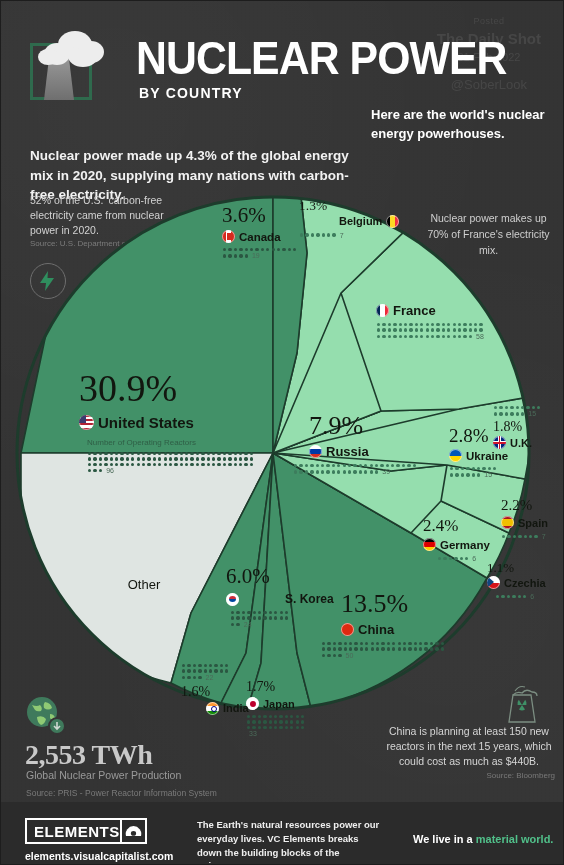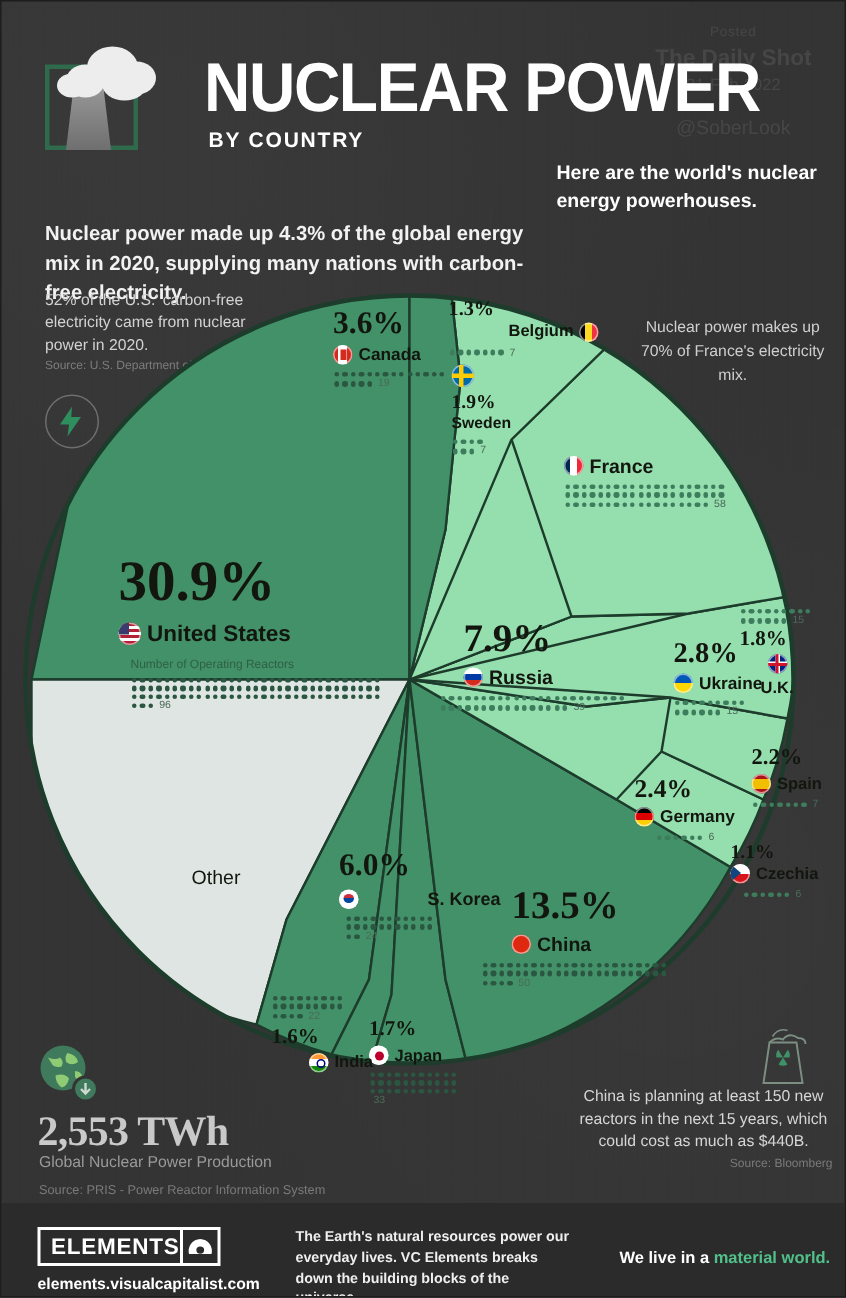--- a/index.html
+++ b/index.html
@@ -87,21 +87,21 @@
   .elemMark{width:24px;height:100%;border-left:2px solid #fff;display:flex;align-items:center;justify-content:center;}
   .elemUrl{position:absolute;left:24px;top:48px;color:#fff;font-size:10.5px;font-weight:700;}
   .footTxt{position:absolute;left:196px;top:16px;width:185px;color:#efefef;font-size:9.5px;line-height:1.45;font-weight:600;}
   .footSlog{position:absolute;left:412px;top:31px;color:#fff;font-size:11px;font-weight:700;}
   .footSlog .grn{color:#51c08a;}
 
   
   .pieWrap{position:absolute;left:10px;top:182px;width:544px;height:540px;}
   .pieWrap svg{display:block;}
   .lbl{position:absolute;pointer-events:none;}
-  .pct{font-family:"Liberation Serif",serif;font-weight:700;color:#12160f;line-height:1;}
+  .pct{font-family:"Liberation Serif",serif;font-weight:400;color:#12160f;line-height:1;}
   .cname{display:flex;align-items:center;gap:4px;color:#12160f;font-weight:700;font-family:"Liberation Sans",sans-serif;}
   .cname.rev{flex-direction:row-reverse;}
   .flag{width:13px;height:13px;border-radius:50%;overflow:hidden;display:inline-block;
         box-shadow:0 0 0 1px rgba(255,255,255,.55) inset;flex:none;position:relative;}
   .dots{margin-top:4px;display:flex;flex-wrap:wrap;align-items:center;}
   .dots span{width:3.3px;height:3.3px;border-radius:50%;background:#2b5742;margin:1.05px;display:block;}
   .dots.lt span{background:#3d7d5d;}
   .dotnum{font-size:7px;color:#4b6b59;margin-left:3px;font-family:"Liberation Sans",sans-serif;}
   .reactorCap{font-size:8px;color:#2f5f46;margin-top:7px;}
   .otherlbl{color:#1b1f1b;}
@@ -344,40 +344,20 @@
           <span></span>
           <span></span>
           <span></span>
           <span></span>
           <span></span>
           <span></span>
           <em class="dotnum" style="font-style:normal">7</em>
         </div>
     </div>
 
-    <div class="lbl" style="left:290px;top:60px;">
-      <span class="flag" style="width:15px;height:15px;background:#006aa7;display:block;margin-bottom:3px;">
-          <i style="position:absolute;left:4.5px;top:0;width:3px;height:100%;background:#fecc00;display:block;"></i>
-          <i style="position:absolute;left:0;top:6px;width:100%;height:3px;background:#fecc00;display:block;"></i>
-        </span>
-      <div class="pct" style="font-size:13px;">1.9%</div>
-      <div class="cname" style="font-size:10.5px;margin-top:2px;">
-        <span>Sweden</span>
-      </div>
-      <div class="dots lt" style="width:26px;">
-          <span></span>
-          <span></span>
-          <span></span>
-          <span></span>
-          <span></span>
-          <span></span>
-          <span></span>
-          <em class="dotnum" style="font-style:normal">7</em>
-        </div>
-    </div>
 
     <div class="lbl" style="left:365px;top:115px;">
       <div class="cname" style="font-size:13px;margin-top:5px;">
         <span class="flag" style="background:linear-gradient(90deg,#002654 0 33%,#fff 33% 66%,#ed2939 66% 100%);"></span>
         <span>France</span>
       </div>
       <div class="dots lt" style="width:112px;">
           <span></span>
           <span></span>
           <span></span>
@@ -453,21 +433,21 @@
           <span></span>
           <span></span>
           <span></span>
           <span></span>
           <span></span>
           <span></span>
           <span></span>
           <em class="dotnum" style="font-style:normal">15</em>
         </div>
       <div class="pct" style="font-size:14px;margin-top:3px;">1.8%</div>
-      <div class="cname" style="font-size:11px;margin-top:2px;flex-direction:column;">
+      <div class="cname" style="font-size:11px;margin-top:2px;">
         <span class="flag" style="background:#00247d;">
             <i style="position:absolute;left:5px;top:0;width:3px;height:100%;background:#fff;display:block;"></i>
             <i style="position:absolute;left:0;top:5px;width:100%;height:3px;background:#fff;display:block;"></i>
             <i style="position:absolute;left:5.7px;top:0;width:1.6px;height:100%;background:#cf142b;display:block;"></i>
             <i style="position:absolute;left:0;top:5.7px;width:100%;height:1.6px;background:#cf142b;display:block;"></i>
           </span>
         <span>U.K.</span>
       </div>
     </div>
 

